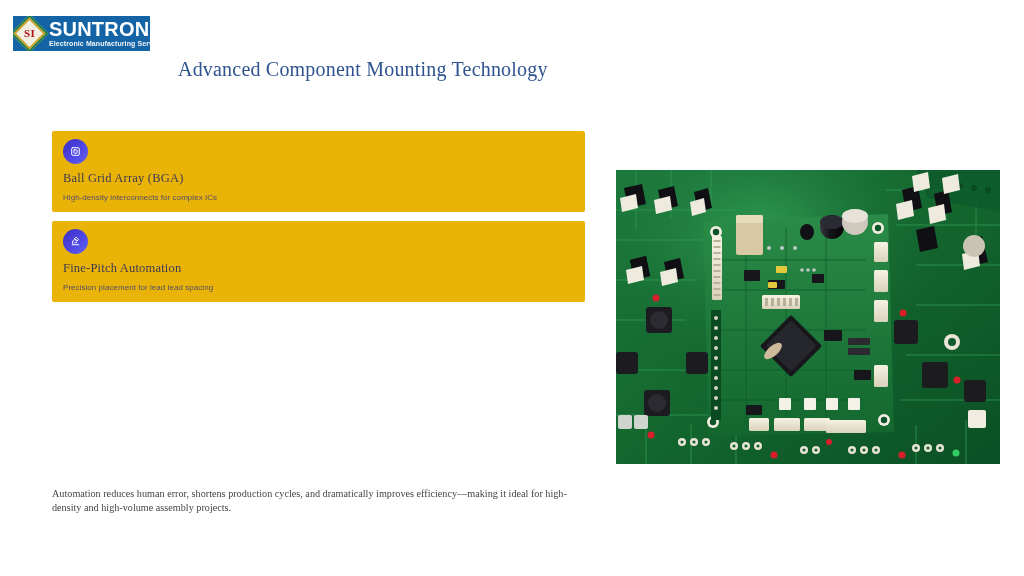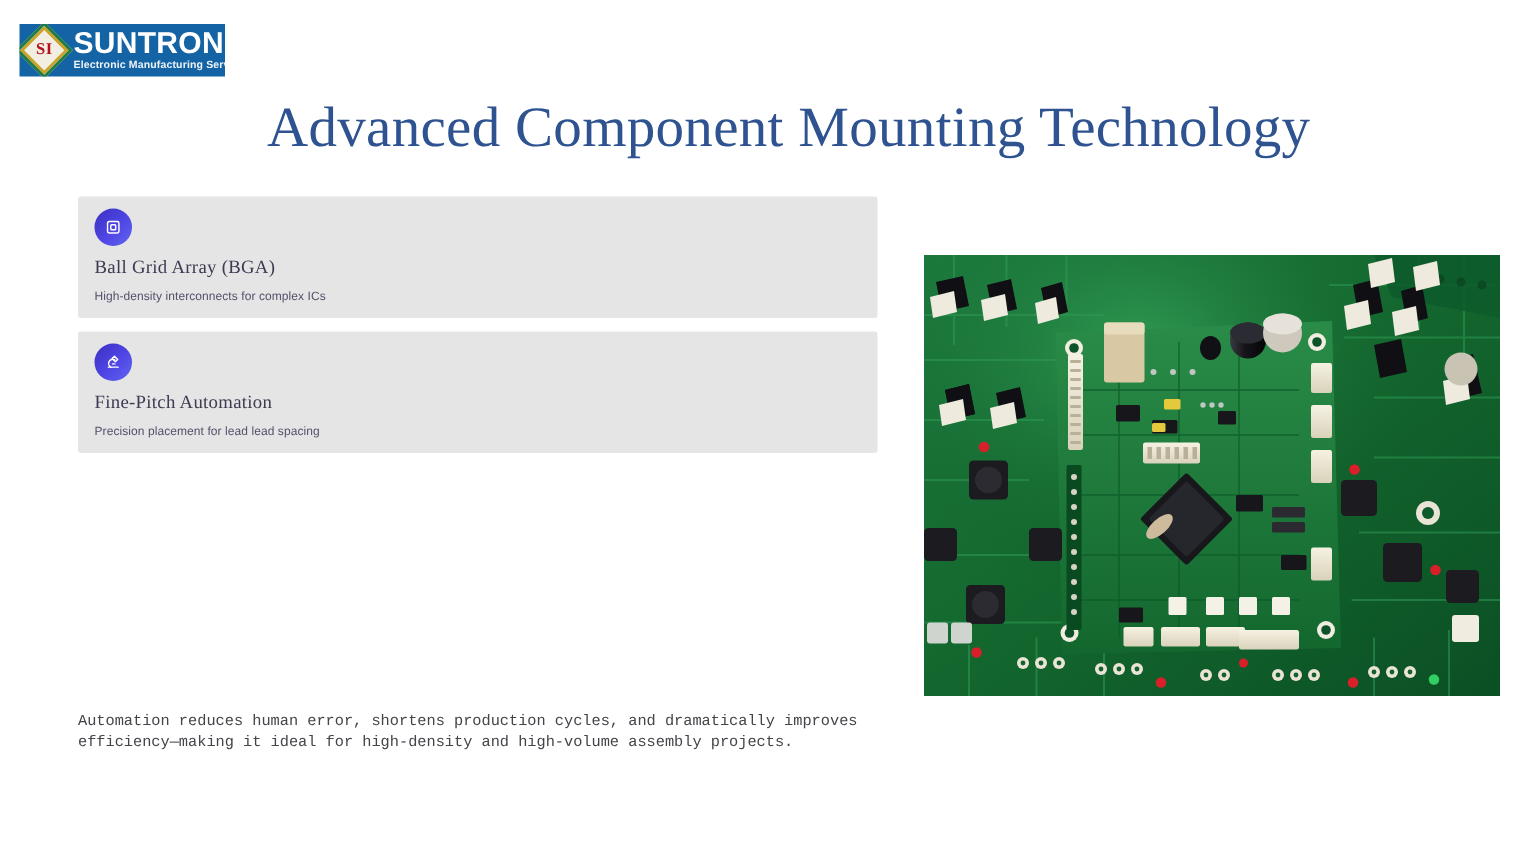--- a/index.html
+++ b/index.html
@@ -54,34 +54,33 @@
     font-size:7px;
     line-height:9px;
     color:#eef3f8;
     letter-spacing:.1px;
   }
 
   
   .title{
     position:absolute; left:178px; top:50px;
     font-family:"Liberation Serif", serif;
-    font-size:38px;
+    font-size:20px;
     line-height:38px;
     color:#2e5390;
     white-space:nowrap;
     letter-spacing:.2px;
-    margin-top:16px;
   }
 
   
   .cards{ position:absolute; left:52px; top:131px; width:532px; }
   .card{
     position:relative;
     width:533px; height:81px;
-    background:#e5e5e5;
+    background:#eab308;
     margin-bottom:9px;
     border-radius:2px;
   }
   .card-icon{
     position:absolute; left:11px; top:8px;
     width:25px; height:25px;
     border-radius:50%;
     background:linear-gradient(135deg,#3b2fc0 0%,#4f46e5 55%,#6366f1 100%);
     display:flex; align-items:center; justify-content:center;
   }
@@ -98,23 +97,23 @@
     position:absolute; left:11px; top:61px;
     font-family:Liberation Sans, sans-serif;
     font-size:8px;
     line-height:11px;
     color:#53506b;
     letter-spacing:.05px;
   }
 
   
   .footnote{
-    position:absolute; left:52px; top:475px;
+    position:absolute; left:52px; top:487px;
     width:530px;
-    font-family:Liberation Mono, monospace;
+    font-family:Liberation Serif, serif;
     font-size:10.2px;
     line-height:14px;
     color:#44444a;
   }
 
   
   .photo{
     position:absolute; left:616px; top:170px;
     width:384px; height:294px;
     overflow:hidden;

